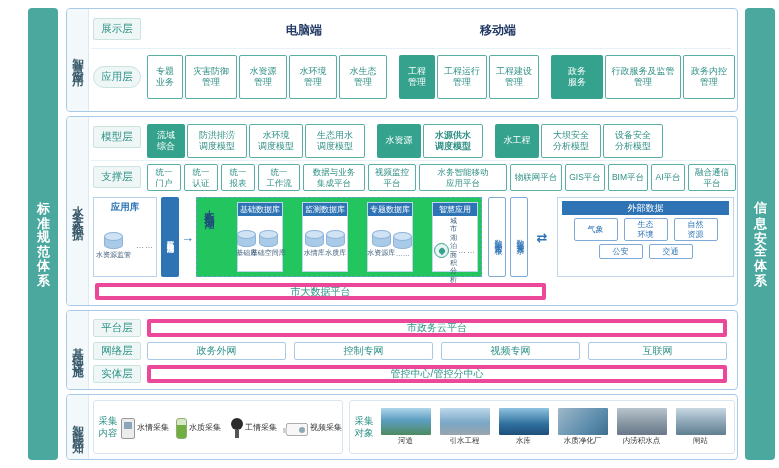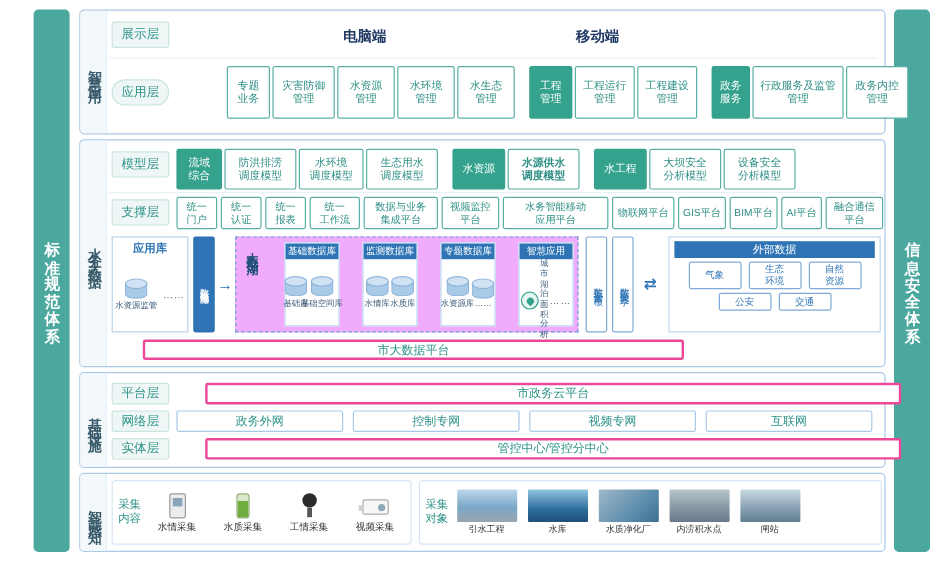--- a/index.html
+++ b/index.html
@@ -42,21 +42,21 @@
   .store-body { flex: 1; display: flex; align-items: center; gap: 5px; }
 
   .vbar { position: absolute; display: flex; align-items: center; justify-content: center; border-radius: 2px; }
   .vbar span { writing-mode: vertical-rl; }
   .vfill { background: #2E74B5; } .vfill span { color: #fff; font-size: 7.5px; letter-spacing: 0.5px; }
   .vblue { border: 1px solid #7FA9D6; background: #fff; } .vblue span { color: #2E74B5; font-size: 8px; letter-spacing: 1.5px; }
 
   .arrow { position: absolute; display: flex; align-items: center; justify-content: center;
            color: #2E74B5; font-size: 13px; font-weight: bold; }
 
-  .lake { position: absolute; border: 1px dashed #6FA0D4; display: flex; padding: 4px 3px; gap: 19px; background: #f0abfc; }
+  .lake { position: absolute; border: 1px dashed #6FA0D4; display: flex; padding: 4px 3px; gap: 19px; background: #22c55e; }
   .lake-label { writing-mode: vertical-rl; color: #1F4E79; font-weight: bold; font-size: 10px; letter-spacing: 3px;
                 display: flex; align-items: center; margin: 0 2px; }
   .lgroup { flex: 1; border: 1px solid #BFD6EE; background: #fff; display: flex; flex-direction: column; min-width: 0; }
   .lhead { background: #2E74B5; color: #fff; font-size: 8px; height: 13px; flex: none;
            display: flex; align-items: center; justify-content: center; white-space: nowrap; }
   .lbody { flex: 1; display: flex; align-items: center; justify-content: space-evenly; padding: 1px; gap: 1px; }
 
   .cylw { display: flex; flex-direction: column; align-items: center; gap: 1px; min-width: 0; }
   .cyl { position: relative; width: 19px; height: 13px; background: #A9CBE8; border: 1px solid #8FB4DA; border-top: none;
          border-radius: 0 0 9px 9px / 0 0 4px 4px; margin-top: 5px; flex: none; }
@@ -72,31 +72,31 @@
   .ana-label { font-size: 7px; color: #3C5A78; line-height: 1.2; text-align: center; width: 38px; }
 
   .ext { position: absolute; border: 1px solid #BFD6EE; background: #fff; display: flex; flex-direction: column;
          align-items: center; padding: 3px 4px; gap: 3px; }
   .ext-head { width: 100%; background: #2E74B5; color: #fff; font-size: 9px; height: 14px; flex: none;
               display: flex; align-items: center; justify-content: center; }
   .ext-row { display: flex; gap: 6px; justify-content: center; }
   .ebox { border: 1px solid #7FA9D6; color: #2E74B5; font-size: 8px; display: flex; align-items: center;
           justify-content: center; text-align: center; white-space: pre-line; line-height: 1.15; border-radius: 2px; }
 
-  .wide-bar { position: absolute; border: 2px solid #ec4899; border-radius: 2px; color: #2E9288; font-size: 10px;
-              display: flex; align-items: center; justify-content: center; background: #fff; margin-left: 24px; }
+  .wide-bar { position: absolute; border: 4px solid #ec4899; border-radius: 2px; color: #2E9288; font-size: 10px;
+              display: flex; align-items: center; justify-content: center; background: #fff; }
   .nbox { border: 1px solid #A9C9E8; border-radius: 2px; color: #2E9288; font-size: 10px;
           display: flex; align-items: center; justify-content: center; flex: none; }
 
   
   .panel { position: absolute; border: 1px solid #D8E6F3; border-radius: 3px; display: flex; align-items: center;
            padding: 2px 3px; gap: 2px; }
   .vlab { width: 22px; align-self: stretch; display: flex; align-items: center; justify-content: center;
           text-align: center; color: #2E9288; font-size: 9.5px; line-height: 1.25; flex: none; }
-  .ci { width: 53px; display: flex; flex-direction: column; align-items: center; gap: 2px; }
+  .ci { width: 53px; display: flex; flex-direction: row; align-items: center; gap: 2px; }
   .ci-label { font-size: 8px; color: #333; white-space: nowrap; }
   .ic { height: 23px; display: flex; align-items: flex-end; justify-content: center; }
   .ic-level { width: 14px; height: 21px; background: #ececec; border: 1px solid #9a9a9a; border-radius: 2px; position: relative; }
   .ic-level::before { content: ""; position: absolute; left: 2px; top: 3px; right: 2px; height: 7px; background: #8aa6b8; }
   .ic-quality { width: 11px; height: 21px; background: linear-gradient(180deg, #d9e8c8 30%, #6fae3f 30%);
                 border: 1px solid #8fae6f; border-radius: 3px; }
   .ic-eng { width: 12px; height: 21px; position: relative; }
   .ic-eng::before { content: ""; position: absolute; left: 0; top: 0; width: 12px; height: 12px; border-radius: 50%; background: #2b2b2b; }
   .ic-eng::after  { content: ""; position: absolute; left: 4px; top: 12px; width: 4px; height: 8px; background: #555; }
   .ic-video { width: 22px; height: 13px; background: #f7f7f7; border: 1px solid #adadad; border-radius: 2px;
@@ -130,37 +130,37 @@
     <div class="sec-label">
       <span>智慧应用</span>
     </div>
     <div class="layer-label" style="left:26px;top:9px;width:48px;height:22px;font-family:Liberation Mono, monospace;">展示层</div>
     <div class="row-title" style="left:167px;top:13px;width:140px;">电脑端</div>
     <div class="row-title" style="left:361px;top:13px;width:140px;">移动端</div>
     <div class="hline" style="top:39px;"></div>
     <div class="layer-label" style="left:26px;top:57px;width:48px;height:22px;border-radius:11px;">应用层</div>
 
     <div class="frow" style="left:80px;top:46px;height:44px;width:588px;">
-      <div class="tbox" style="width:36px;margin-left:42px;">专题
+      <div class="tbox" style="width:36px;">专题
 业务</div>
       <div class="tbox" style="width:52px;">灾害防御
 管理</div>
       <div class="tbox" style="width:48px;">水资源
 管理</div>
       <div class="tbox" style="width:48px;">水环境
 管理</div>
       <div class="tbox" style="width:48px;">水生态
 管理</div>
       <div class="tfill gap" style="width:36px;">工程
 管理</div>
       <div class="tbox" style="width:50px;">工程运行
 管理</div>
       <div class="tbox" style="width:50px;">工程建设
 管理</div>
-      <div class="tfill gap" style="width:32px;">政务
+      <div class="tfill gap" style="width:52px;">政务
 服务</div>
       <div class="tbox" style="width:76px;">行政服务及监管
 管理</div>
       <div class="tbox" style="width:52px;">政务内控
 管理</div>
     </div>
   </div>
 
   <div class="section s2">
     <div class="sec-label">
@@ -355,20 +355,24 @@
         <div class="ic">
             <div class="ic-video"></div>
           </div>
         <div class="ci-label">视频采集</div>
       </div>
     </div>
 
     <div class="panel" style="left:282px;top:5px;width:386px;height:54px;">
       <div class="vlab">采集对象</div>
       <div class="ti">
+        <div class="thumb t0"></div>
+        <div class="ti-label">河道</div>
+      </div>
+      <div class="ti">
         <div class="thumb t1"></div>
         <div class="ti-label">引水工程</div>
       </div>
       <div class="ti">
         <div class="thumb t2"></div>
         <div class="ti-label">水库</div>
       </div>
       <div class="ti">
         <div class="thumb t3"></div>
         <div class="ti-label">水质净化厂</div>

